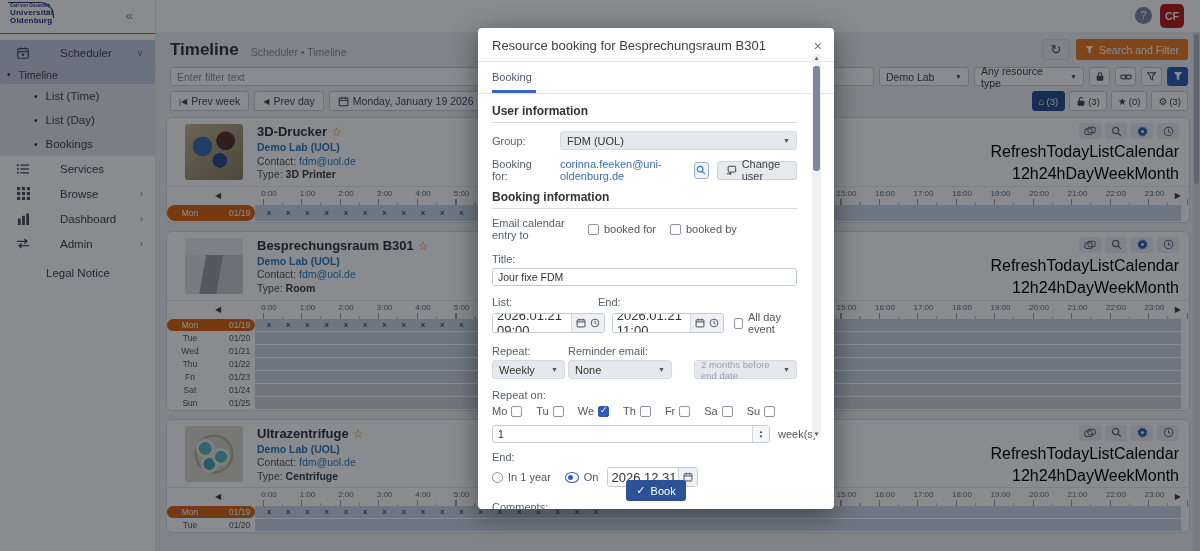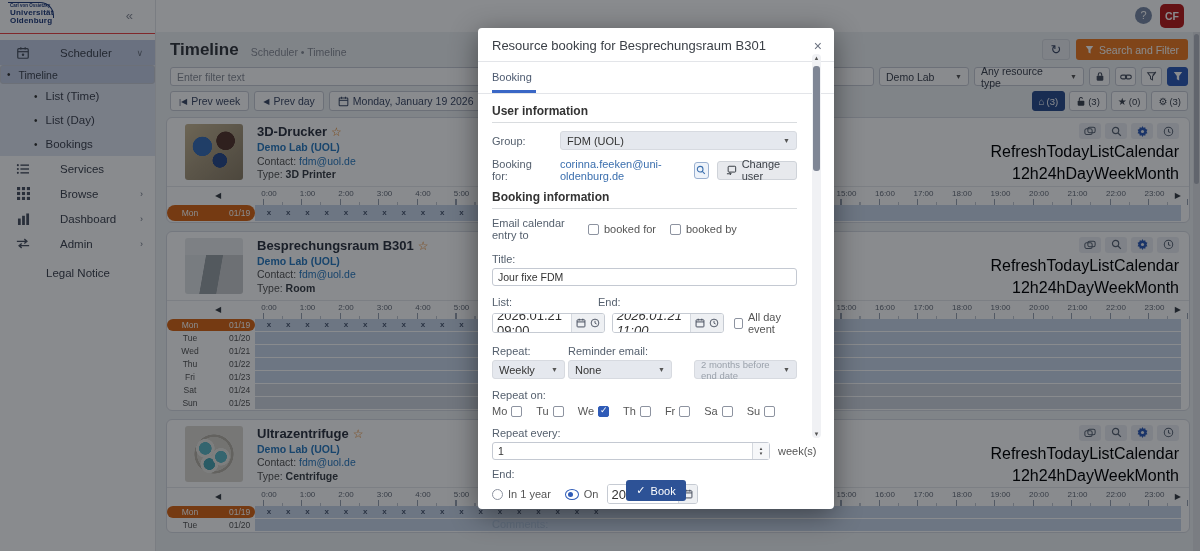--- a/index.html
+++ b/index.html
@@ -835,21 +835,21 @@
                 </svg>
               </span>
               <span>
                 <svg width="10" height="10" viewBox="0 0 14 14">
                   <circle cx="7" cy="7" r="5.4" fill="none" stroke="#4a5160" stroke-width="1.3"></circle>
                   <path d="M7 4v3.2l2.3 1.2" fill="none" stroke="#4a5160" stroke-width="1.3"></path>
                 </svg>
               </span>
             </span>
         </span>
-        <span class="dt-group" style="margin-left:7px;font-style:italic;">
+        <span class="dt-group" style="margin-left:7px;">
           <span class="val">2026.01.21 11:00</span>
           <span class="icz">
               <span>
                 <svg width="10" height="10" viewBox="0 0 14 14">
                   <rect x="1.5" y="2.5" width="11" height="10" rx="1" fill="none" stroke="#4a5160" stroke-width="1.4"></rect>
                   <line x1="1.5" y1="5.5" x2="12.5" y2="5.5" stroke="#4a5160" stroke-width="1.4"></line>
                   <line x1="4.5" y1="1" x2="4.5" y2="3.5" stroke="#4a5160" stroke-width="1.4"></line>
                   <line x1="9.5" y1="1" x2="9.5" y2="3.5" stroke="#4a5160" stroke-width="1.4"></line>
                 </svg>
               </span>
@@ -895,21 +895,20 @@
           <span>Th</span>
           <span class="cb" style="margin: 0px 14px 0px 4px;"></span>
           <span>Fr</span>
           <span class="cb" style="margin: 0px 14px 0px 4px;"></span>
           <span>Sa</span>
           <span class="cb" style="margin: 0px 14px 0px 4px;"></span>
           <span>Su</span>
           <span class="cb" style="margin: 0px 14px 0px 4px;"></span>
         </div>
 
-      <div style="margin:10px 0 3px;" class="m-lbl">Repeat every:</div>
       <div class="m-row">
         <span class="stack" style="width:278px; display:inline-block;">
           <input class="m-input" style="width: 278px;" value="1">
           <span class="stepper">
               <span>▲</span>
               <span>▼</span>
             </span>
         </span>
         <span style="margin-left:8px;text-align:center;">week(s)</span>
       </div>

